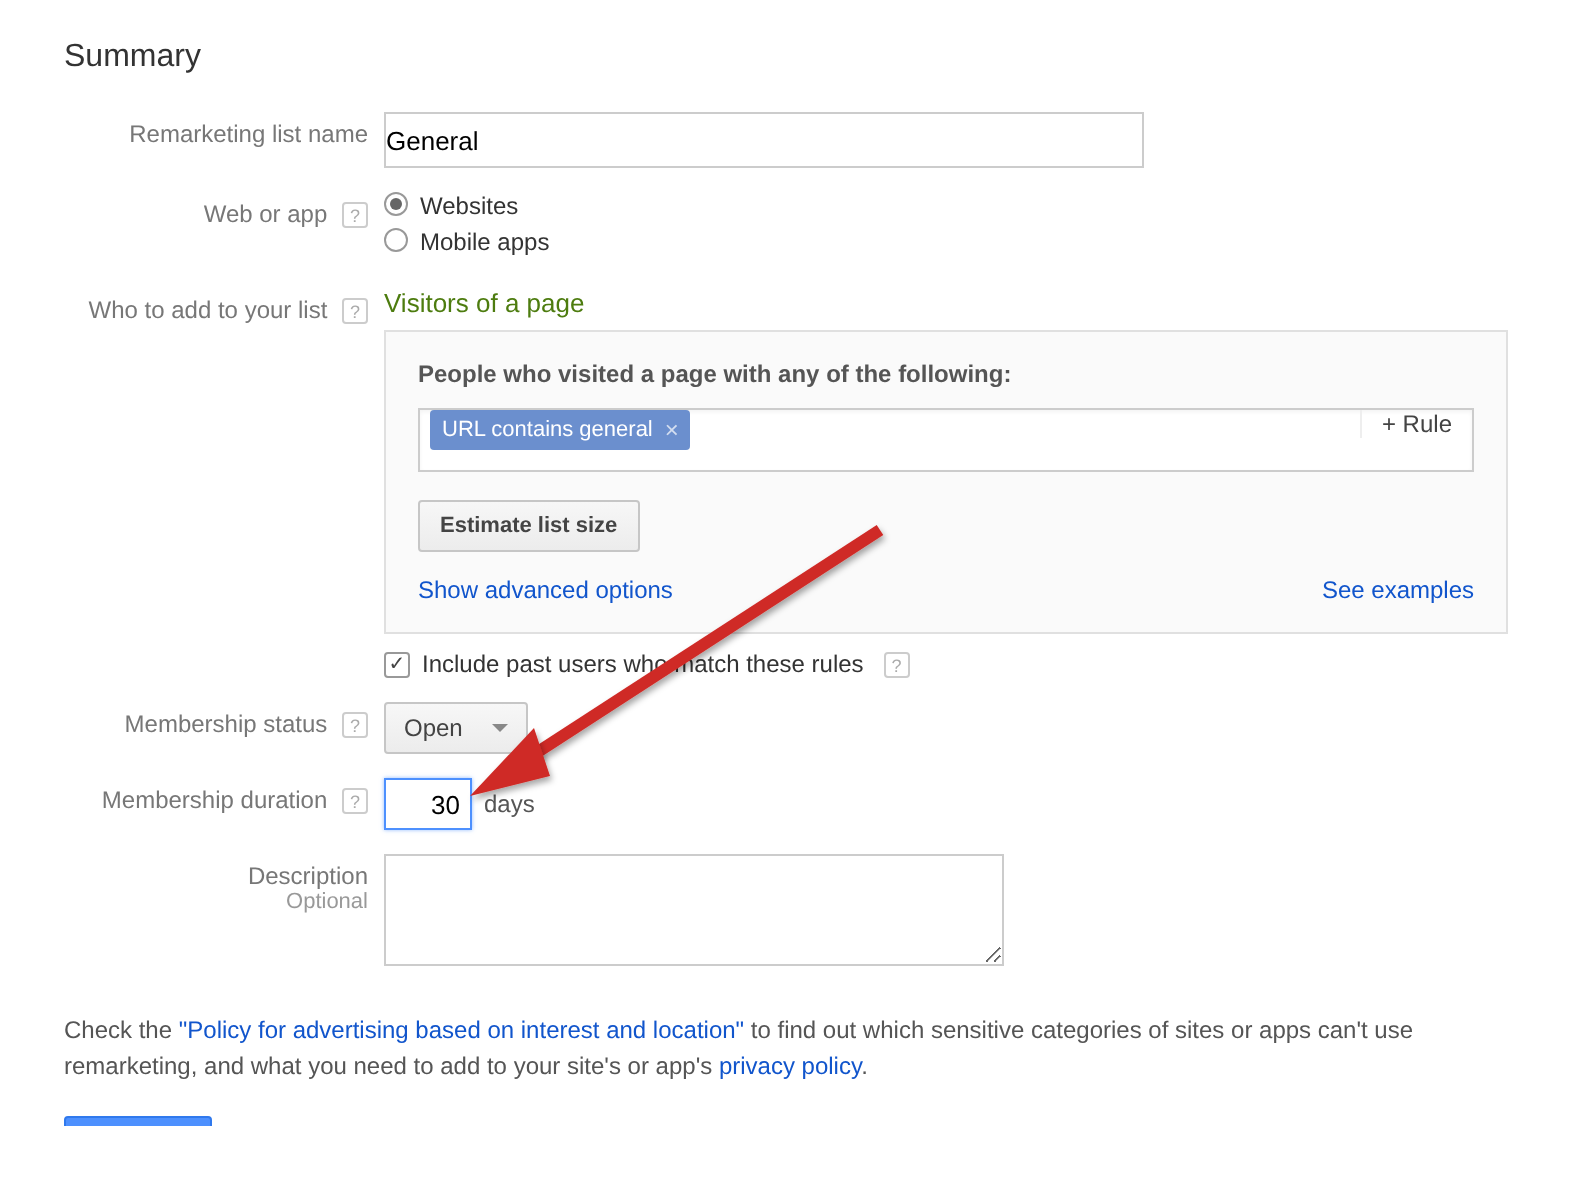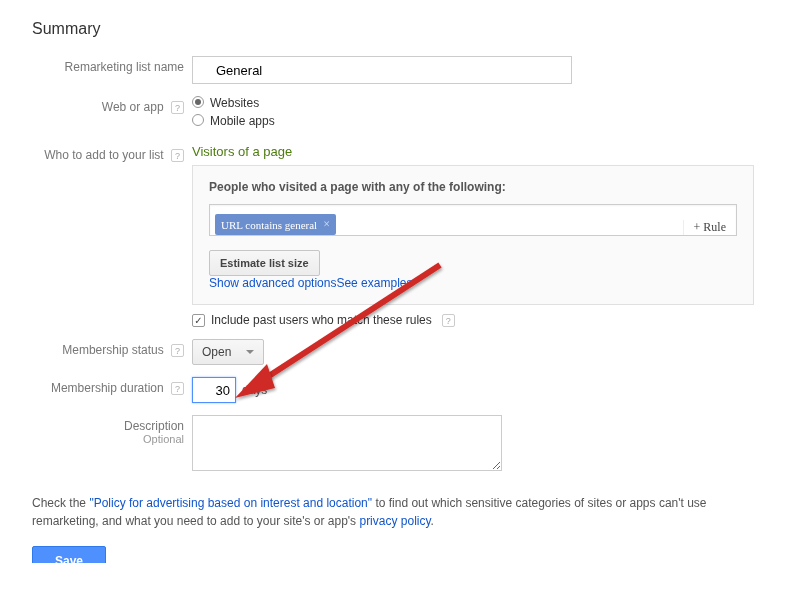--- a/index.html
+++ b/index.html
@@ -53,21 +53,21 @@
     font-size: 9px;
     line-height: 12px;
     text-align: center;
     color: #aaa;
     margin-left: 4px;
     vertical-align: middle;
     cursor: pointer;
   }
   input.text-input {
     border: 1px solid #ccc;
-    padding: 5px 23px;
+    padding: 5px 0;
     font-size: 13px;
     width: 380px;
     height: 28px;
   }
   .radio-row {
     display: flex;
     align-items: flex-start;
     gap: 6px;
     margin-bottom: 4px;
     font-size: 12px;
@@ -98,24 +98,23 @@
     font-size: 12px;
     color: #555;
     margin-bottom: 10px;
     font-weight: bold;
   }
   .rule-row {
     display: flex;
     border: 1px solid #ccc;
     background: #fff;
     height: 32px;
-    align-items: flex-end;
+    align-items: flex-start;
     margin-bottom: 14px;
     box-shadow: inset 0 1px 2px rgba(0,0,0,0.05);
-    font-family: Liberation Serif, serif;
   }
   .chip-area {
     flex: 1;
     display: flex;
     align-items: center;
     padding: 0 5px;
   }
   .chip {
     background: #6b8fce;
     color: #fff;
@@ -151,21 +150,22 @@
     cursor: pointer;
     border-radius: 2px;
   }
   .link-blue {
     color: #1155cc;
     font-size: 12px;
     cursor: pointer;
   }
   .visitors-bottom-row {
     display: flex;
-    margin-top: 0;
+    justify-content: space-between;
+    margin-top: 12px;
   }
   .include-row {
     display: flex;
     align-items: center;
     gap: 6px;
     font-size: 12px;
     color: #333;
     margin-top: 8px;
   }
   .checkbox {

